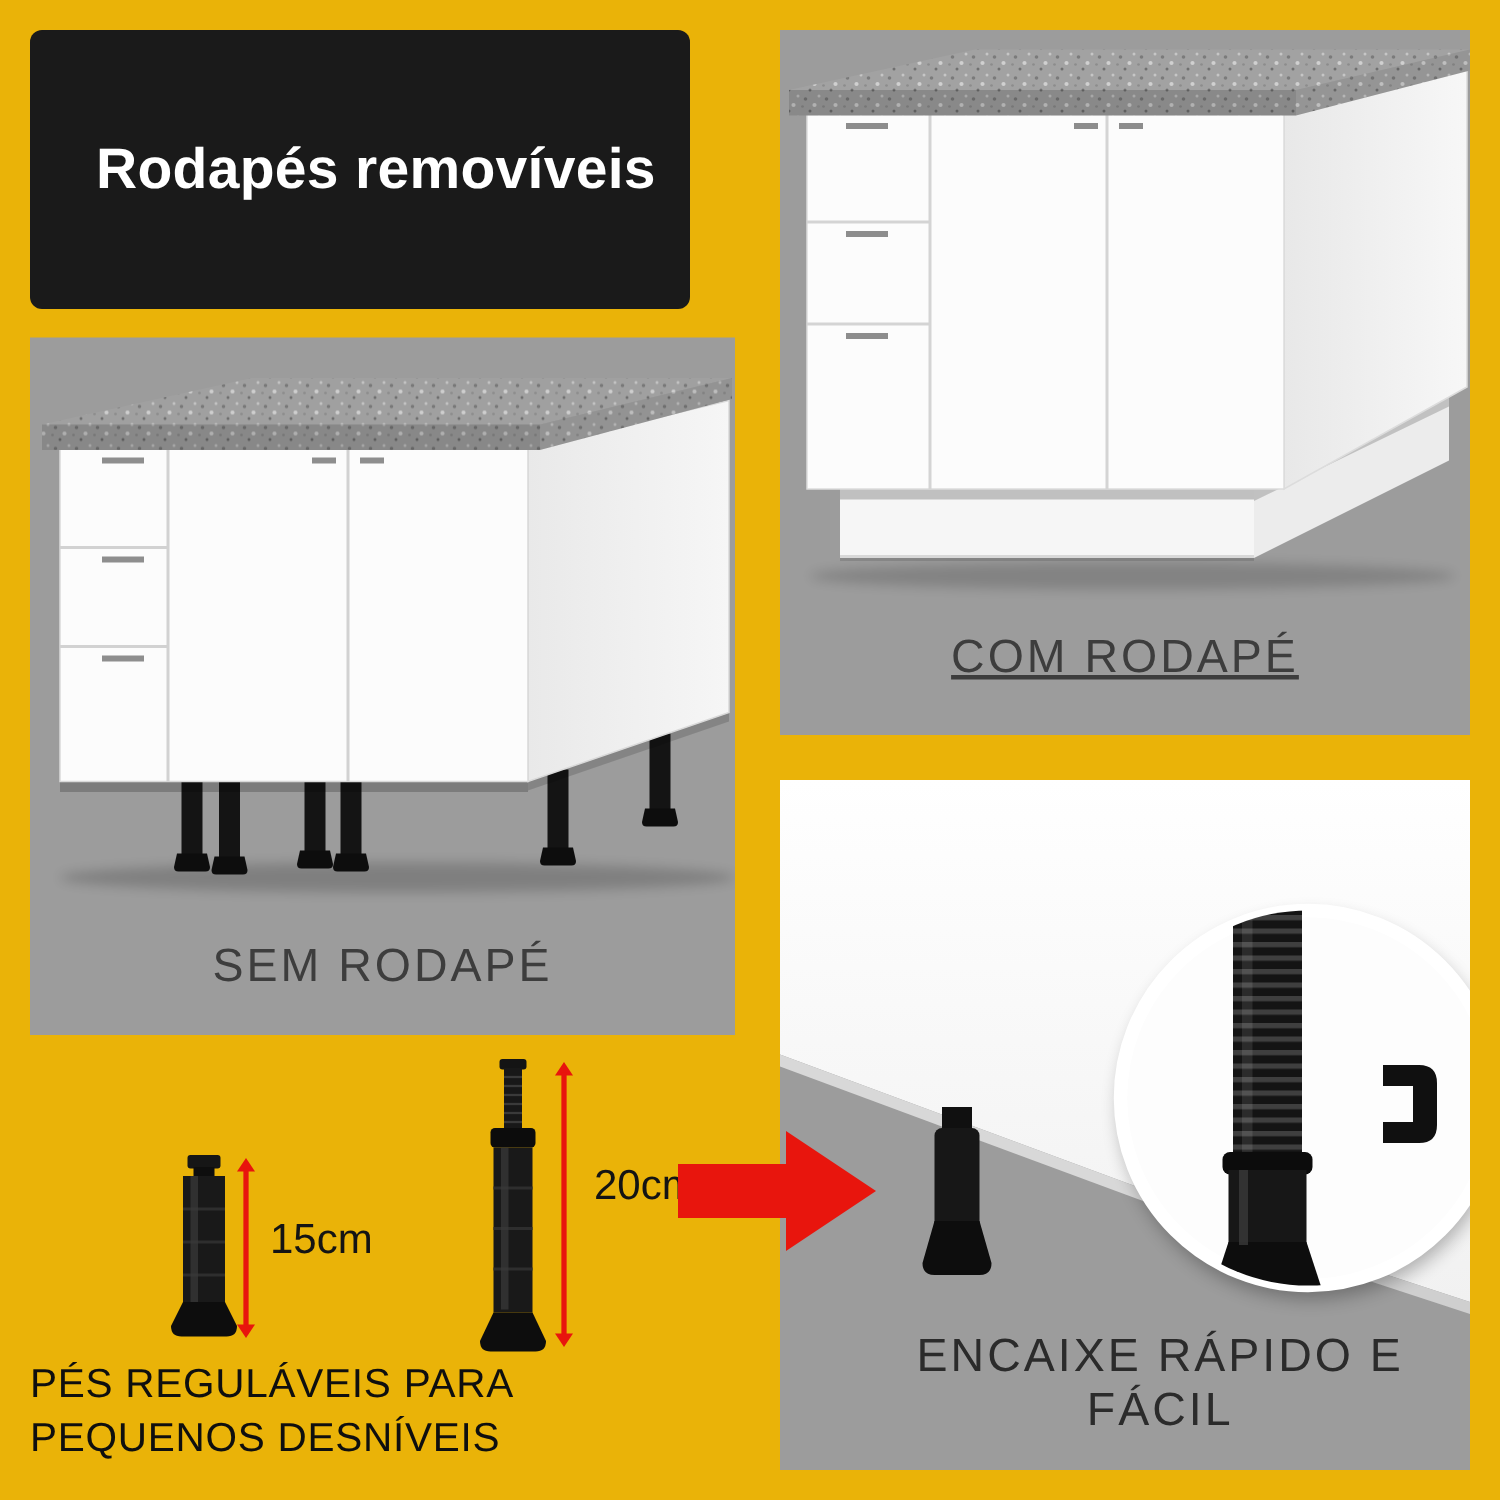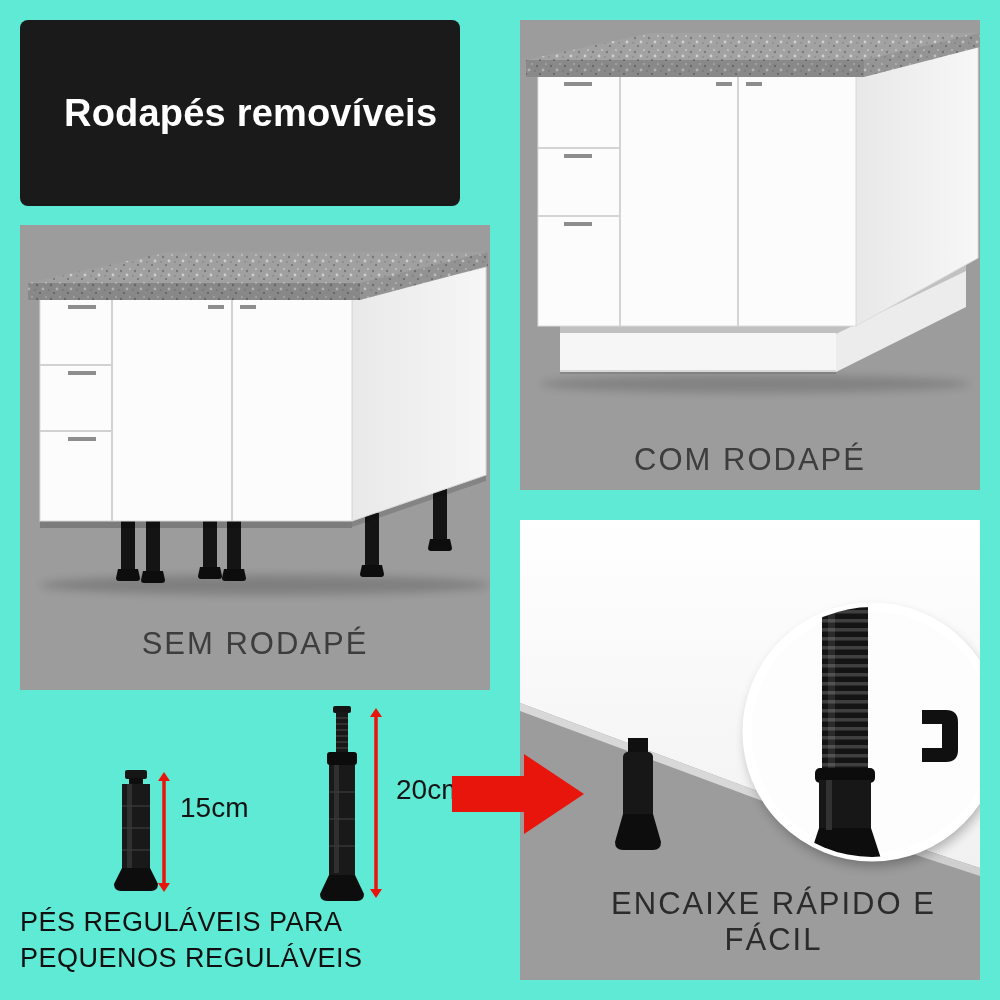--- a/index.html
+++ b/index.html
@@ -1,36 +1,36 @@
 <!DOCTYPE html>
 <html><head>
 <meta charset="utf-8">
 <style>
   * { margin:0; padding:0; box-sizing:border-box; }
   html, body { background:#ffffff; }
   .canvas {
-    position:relative; width:1000px; height:1000px; background:#5eead4;
+    position:relative; width:1000px; height:1000px; background:#eab308;
     font-family:"Liberation Sans", sans-serif; overflow:hidden;
   }
   .badge {
     position:absolute; left:20px; top:20px; width:440px; height:186px;
     background:#1a1a1a; border-radius:8px; display:flex; flex-direction:column;
     justify-content:center; padding-left:44px; color:#ffffff;
   }
   .badge-line { font-size:38px; font-weight:700; line-height:1.18; letter-spacing:.2px; }
   .panel { position:absolute; background:#9c9c9c; overflow:hidden; }
   .panel-com { left:520px; top:20px;  width:460px; height:470px; }
   .panel-sem { left:20px;  top:225px; width:470px; height:465px; }
   .panel-enc { left:520px; top:520px; width:460px; height:460px; }
   .fill-svg { position:absolute; left:0; top:0; width:100%; height:100%; display:block; }
   .caption {
     position:absolute; left:0; right:0; text-align:center; font-size:31px;
     letter-spacing:2px; color:#3d3d3d; font-weight:400;
   }
-  .panel-com .caption { bottom:12px; }
+  .panel-com .caption { bottom:34px;text-decoration:underline; }
   .panel-sem .caption { bottom:28px; }
   .panel-enc .caption { bottom:22px; color:#2b2b2b;margin-left:47px; }
   .feet-figure { position:absolute; left:20px; top:700px; width:470px; height:292px; }
   .abs { position:absolute; }
   .measure-label { position:absolute; font-size:28px; color:#141414; }
   .feet-caption {
     position:absolute; left:0; top:204px; width:470px; text-align:left;
     font-size:27px; line-height:36px; color:#0f0f0f; letter-spacing:.5px;
   }
   .big-arrow { position:absolute; z-index:5; }
@@ -168,21 +168,21 @@
       <line x1="14" y1="58" x2="42" y2="58" stroke="#2e2e2e" stroke-width="2"></line>
       <line x1="14" y1="80" x2="42" y2="80" stroke="#2e2e2e" stroke-width="2"></line>
       <path d="M14,98 L42,98 L50,114 Q50,121 43,121 L13,121 Q6,121 6,114 Z" fill="#0d0d0d"></path>
       <rect x="19" y="14" width="5" height="84" fill="#3a3a3a" opacity="0.7"></rect>
     </svg>
     <svg class="abs" style="left:136px;top:72px;width:16px;height:120px" viewBox="0 0 16 120">
       <polygon points="8,0 2,9 14,9" fill="#e8150d"></polygon>
       <line x1="8" y1="7" x2="8" y2="113" stroke="#e8150d" stroke-width="3.5"></line>
       <polygon points="8,120 2,111 14,111" fill="#e8150d"></polygon>
     </svg>
-    <div class="measure-label" style="left:160px;top:92px">15cm</div>
+    <div class="measure-label" style="left:160px;top:110px">15cm</div>
 
     <svg class="abs" style="left:292px;top:6px;width:60px;height:196px" viewBox="0 0 60 196">
       <rect x="21" y="0" width="18" height="7" rx="2" fill="#141414"></rect>
       <rect x="24" y="6" width="12" height="40" fill="#181818"></rect>
       <line x1="24" y1="12" x2="36" y2="12" stroke="#3a3a3a" stroke-width="1.5"></line>
       <line x1="24" y1="18" x2="36" y2="18" stroke="#3a3a3a" stroke-width="1.5"></line>
       <line x1="24" y1="24" x2="36" y2="24" stroke="#3a3a3a" stroke-width="1.5"></line>
       <line x1="24" y1="30" x2="36" y2="30" stroke="#3a3a3a" stroke-width="1.5"></line>
       <line x1="24" y1="36" x2="36" y2="36" stroke="#3a3a3a" stroke-width="1.5"></line>
       <line x1="24" y1="42" x2="36" y2="42" stroke="#3a3a3a" stroke-width="1.5"></line>
@@ -196,21 +196,21 @@
     </svg>
     <svg class="abs" style="left:348px;top:8px;width:16px;height:190px" viewBox="0 0 16 190">
       <polygon points="8,0 2,9 14,9" fill="#e8150d"></polygon>
       <line x1="8" y1="7" x2="8" y2="183" stroke="#e8150d" stroke-width="3.5"></line>
       <polygon points="8,190 2,181 14,181" fill="#e8150d"></polygon>
     </svg>
     <div class="measure-label" style="left:376px;top:74px">20cm</div>
 
     <div class="feet-caption">
       <div>PÉS REGULÁVEIS PARA</div>
-      <div>PEQUENOS REGULÁVEIS</div>
+      <div>PEQUENOS DESNÍVEIS</div>
     </div>
   </div>
 
   <svg class="big-arrow" style="left:452px;top:746px;width:136px;height:96px" viewBox="0 0 136 96">
     <polygon points="0,30 72,30 72,8 132,48 72,88 72,66 0,66" fill="#e8150d"></polygon>
   </svg>
 
   <section class="panel panel-enc">
     <svg class="fill-svg" viewBox="0 0 460 460">
       <defs>

